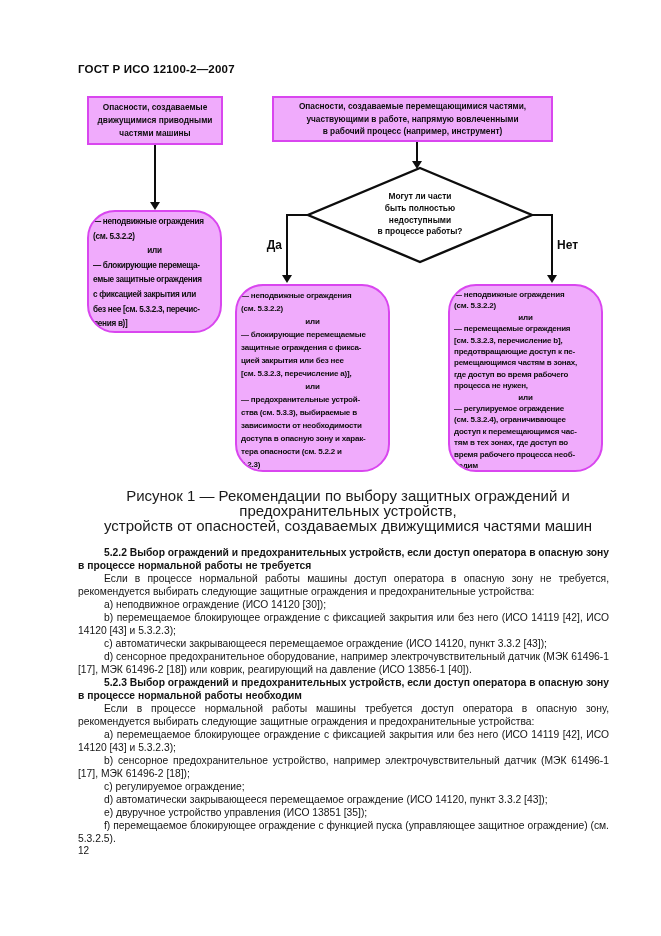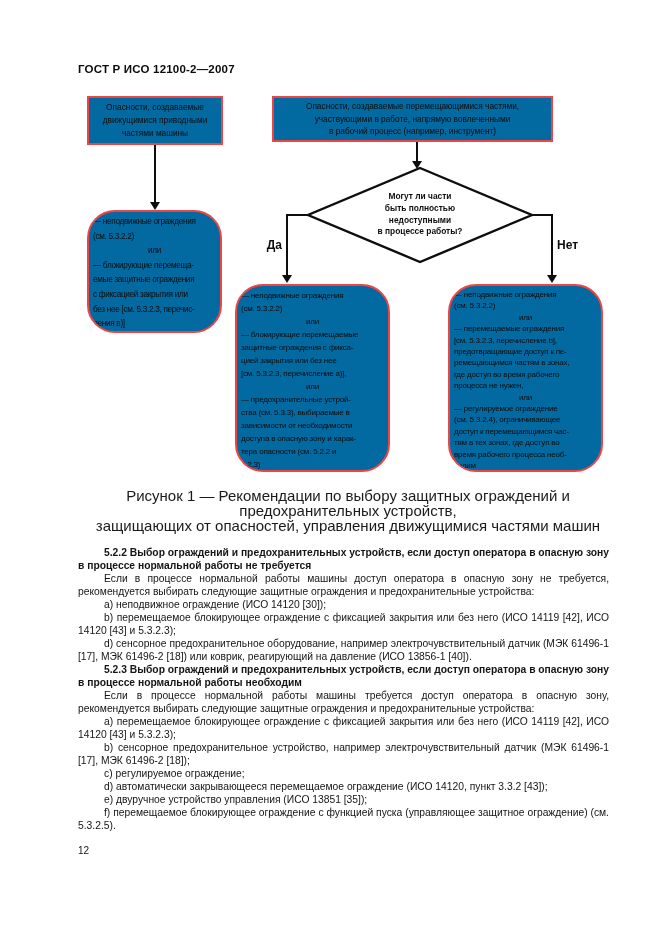--- a/index.html
+++ b/index.html
@@ -8,22 +8,22 @@
     font-family:"Liberation Sans","DejaVu Sans",sans-serif;color:#111;
     overflow:hidden;
   }
   .abs{position:absolute;}
   
   .doc-header{
     left:78px;top:63px;font-size:11.5px;font-weight:700;letter-spacing:.2px;color:#0b0b0b;
   }
   
   .fc-box{
-    position:absolute;border:2px solid #ef4444;background:#0369a1;box-sizing:border-box;
-    font-weight:400;color:#0d0d0d;
+    position:absolute;border:2px solid #d946ef;background:#f0abfc;box-sizing:border-box;
+    font-weight:700;color:#0d0d0d;
   }
   .fc-center{display:flex;align-items:center;justify-content:center;text-align:center;}
   .fc-top-left{left:87px;top:96px;width:136px;height:49px;font-size:8.3px;line-height:13px;}
   .fc-top-right{left:272px;top:96px;width:281px;height:46px;font-size:8.3px;line-height:12.5px;}
   .fc-result{padding:3px 4px;overflow:hidden;border-radius:28px;}
   .fc-left{left:87px;top:210px;width:135px;height:123px;font-size:8.2px;line-height:14.6px;letter-spacing:-0.3px;}
   .fc-mid{left:235px;top:284px;width:155px;height:188px;font-size:8px;line-height:13px;letter-spacing:-0.2px;}
   .fc-right{left:448px;top:284px;width:155px;height:188px;font-size:8px;line-height:11.4px;letter-spacing:-0.2px;}
   .fc-result .ln-c{text-align:center;}
   .diamond-text{
@@ -140,28 +140,29 @@
       <div>(см. 5.3.2.4), ограничивающее</div>
       <div>доступ к перемещающимся час-</div>
       <div>тям в тех зонах, где доступ во</div>
       <div>время рабочего процесса необ-</div>
       <div>ходим</div>
     </div>
   </div>
 
 <div class="abs fig-caption">
   <div>Рисунок 1 — Рекомендации по выбору защитных ограждений и предохранительных устройств,</div>
-  <div>защищающих от опасностей, управления движущимися частями машин</div>
+  <div>устройств от опасностей, создаваемых движущимися частями машин</div>
 </div>
 
 <div class="abs body-text">
     <p class="para bold">5.2.2 Выбор ограждений и предохранительных устройств, если доступ оператора в опасную зону в процессе нормальной работы не требуется</p>
     <p class="para">Если в процессе нормальной работы машины доступ оператора в опасную зону не требуется, рекомендуется выбирать следующие защитные ограждения и предохранительные устройства:</p>
     <p class="para">a) неподвижное ограждение (ИСО 14120 [30]);</p>
     <p class="para">b) перемещаемое блокирующее ограждение с фиксацией закрытия или без него (ИСО 14119 [42], ИСО 14120 [43] и 5.3.2.3);</p>
+    <p class="para">c) автоматически закрывающееся перемещаемое ограждение (ИСО 14120, пункт 3.3.2 [43]);</p>
     <p class="para">d) сенсорное предохранительное оборудование, например электрочувствительный датчик (МЭК 61496-1 [17], МЭК 61496-2 [18]) или коврик, реагирующий на давление (ИСО 13856-1 [40]).</p>
     <p class="para bold">5.2.3 Выбор ограждений и предохранительных устройств, если доступ оператора в опасную зону в процессе нормальной работы необходим</p>
     <p class="para">Если в процессе нормальной работы машины требуется доступ оператора в опасную зону, рекомендуется выбирать следующие защитные ограждения и предохранительные устройства:</p>
     <p class="para">a) перемещаемое блокирующее ограждение с фиксацией закрытия или без него (ИСО 14119 [42], ИСО 14120 [43] и 5.3.2.3);</p>
     <p class="para">b) сенсорное предохранительное устройство, например электрочувствительный датчик (МЭК 61496-1 [17], МЭК 61496-2 [18]);</p>
     <p class="para">c) регулируемое ограждение;</p>
     <p class="para">d) автоматически закрывающееся перемещаемое ограждение (ИСО 14120, пункт 3.3.2 [43]);</p>
     <p class="para">e) двуручное устройство управления (ИСО 13851 [35]);</p>
     <p class="para">f) перемещаемое блокирующее ограждение с функцией пуска (управляющее защитное ограждение) (см. 5.3.2.5).</p>
   </div>

